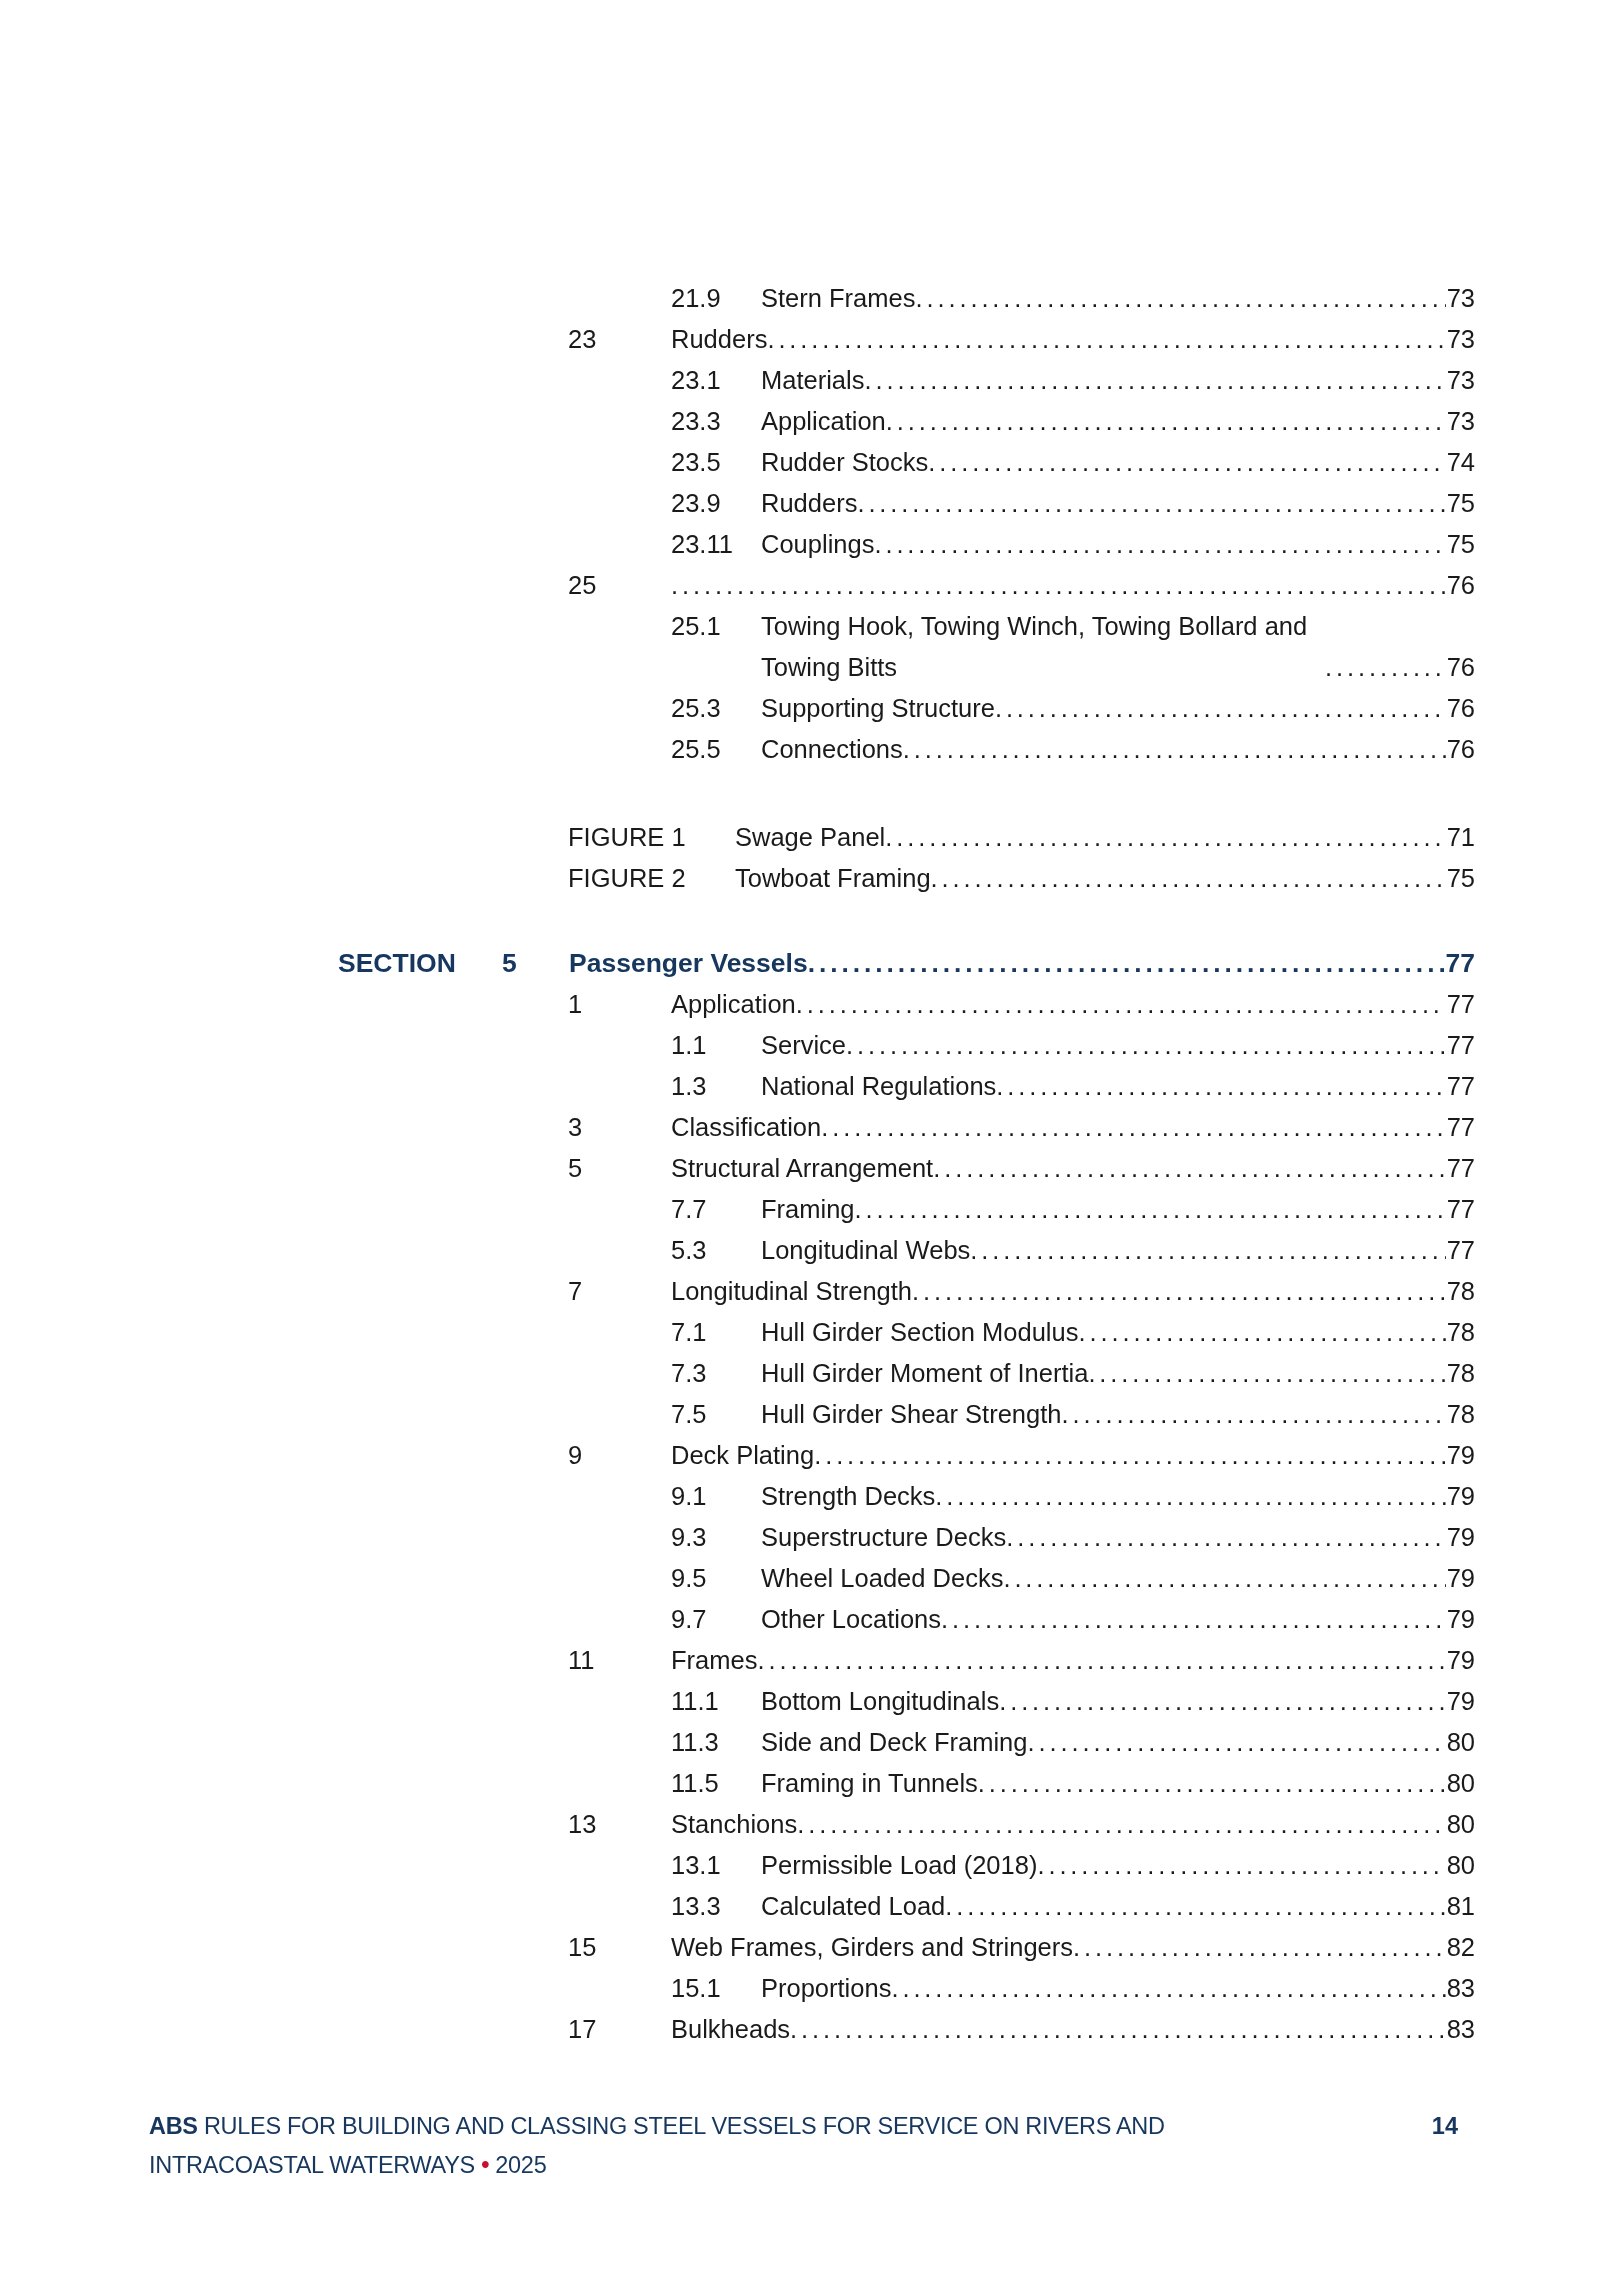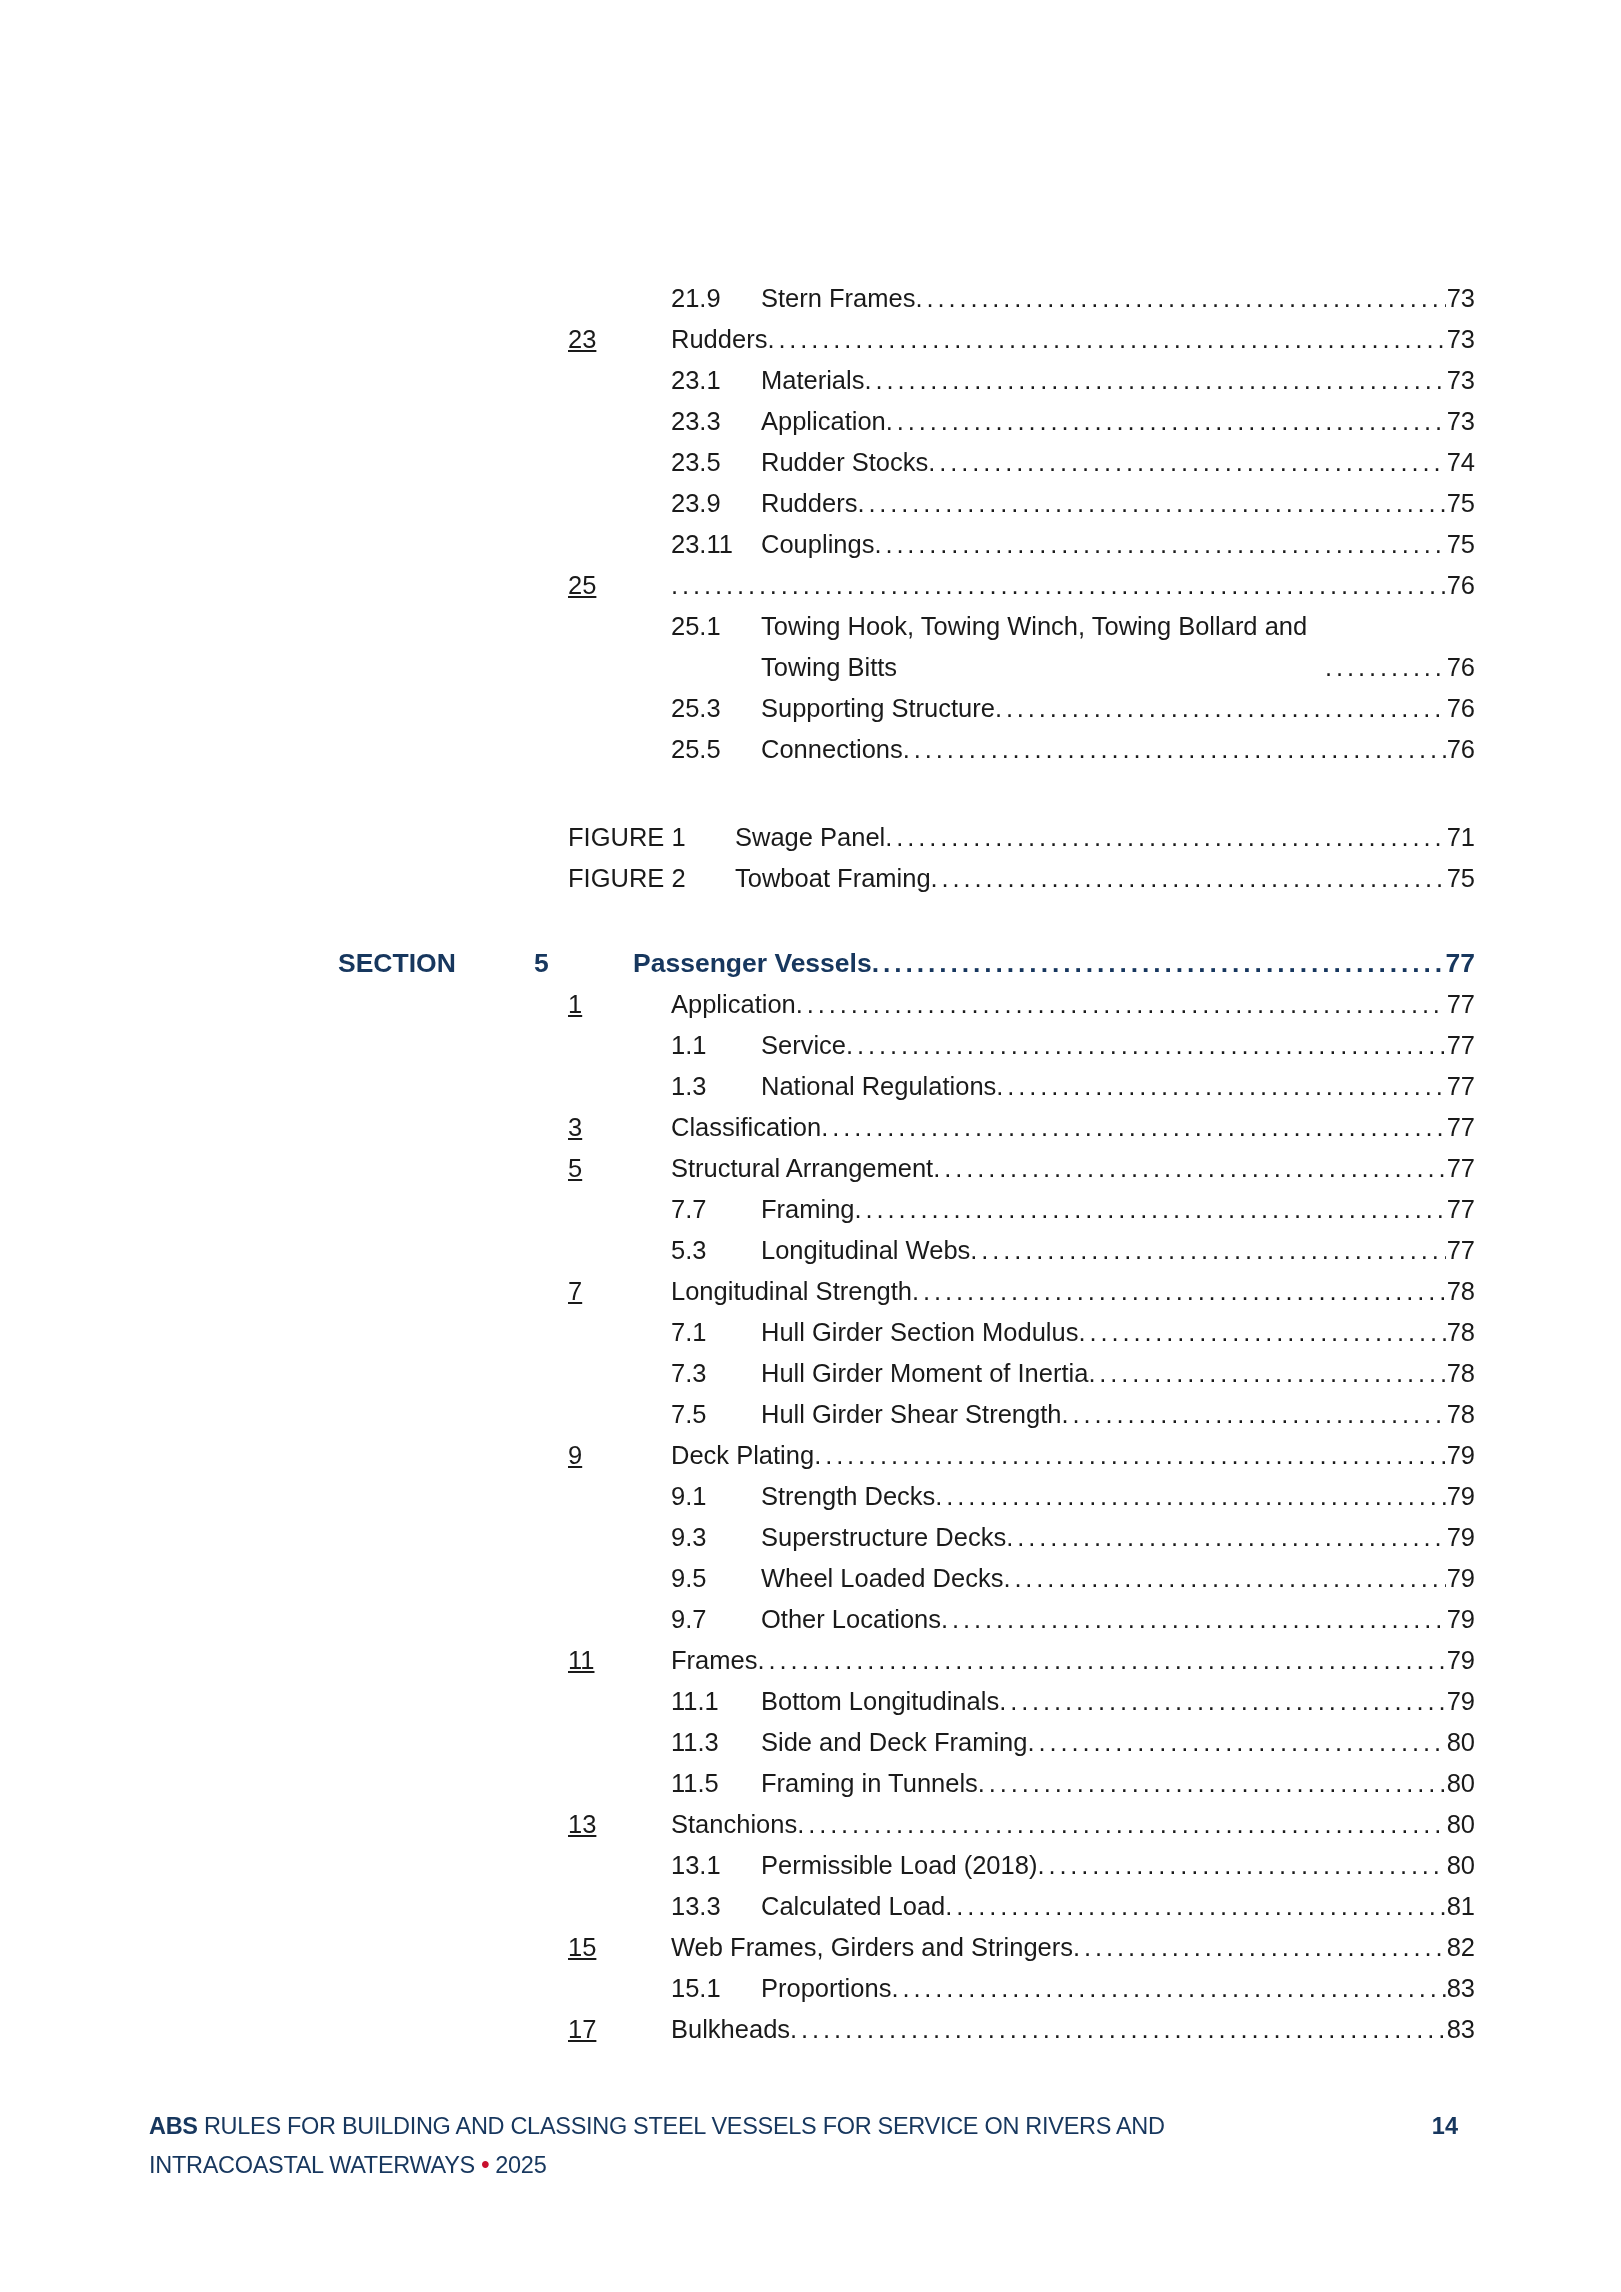--- a/index.html
+++ b/index.html
@@ -9,41 +9,40 @@
     background:#ffffff;
     font-family:"Liberation Sans", sans-serif;
     font-size:25.5px;
     color:#1a1a1a;
     overflow:hidden;
   }
   .toc{position:absolute;left:338px;top:278px;width:1137px;}
   .row{display:flex;align-items:flex-start;line-height:41px;}
   .num{flex:0 0 auto;}
   .lvl1{padding-left:230px;}
-  .lvl1 .num{width:103px;text-decoration:underline;}
+  .lvl1 .num{width:103px;}
   .lvl2{padding-left:333px;}
   .lvl2 .num{width:90px;}
   .fig{padding-left:230px;}
   .fig .num{width:167px;}
   .fill{flex:1 1 auto;display:flex;align-items:flex-end;min-width:0;}
   .title{flex:0 1 auto;}
   .wrap .title{flex:0 0 auto;width:564px;}
   .dots{flex:1 1 19.6px;min-width:19.6px;overflow:hidden;white-space:nowrap;}
   .dots::after{
     content:"..........................................................................................................................................................................................................................................................";
     letter-spacing:3.9px;
   }
   .pg{flex:0 0 auto;padding-left:1px;}
   .figures{margin-top:47px;}
   .section-row{
     margin-top:44px;
     color:#17375e;
     font-weight:bold;
     font-size:26.5px;
-    gap:32px;
   }
   .sec-label{flex:0 0 auto;width:164px;}
   .sec-num{flex:0 0 auto;width:67px;}
   .footer{
     position:absolute;left:149px;right:163px;top:2107px;
     display:flex;justify-content:space-between;align-items:flex-start;
     color:#17375e;font-size:23.5px;line-height:39px;letter-spacing:-0.3px;
   }
   .footer-text{max-width:1147px;}
   .brand{font-weight:bold;}

